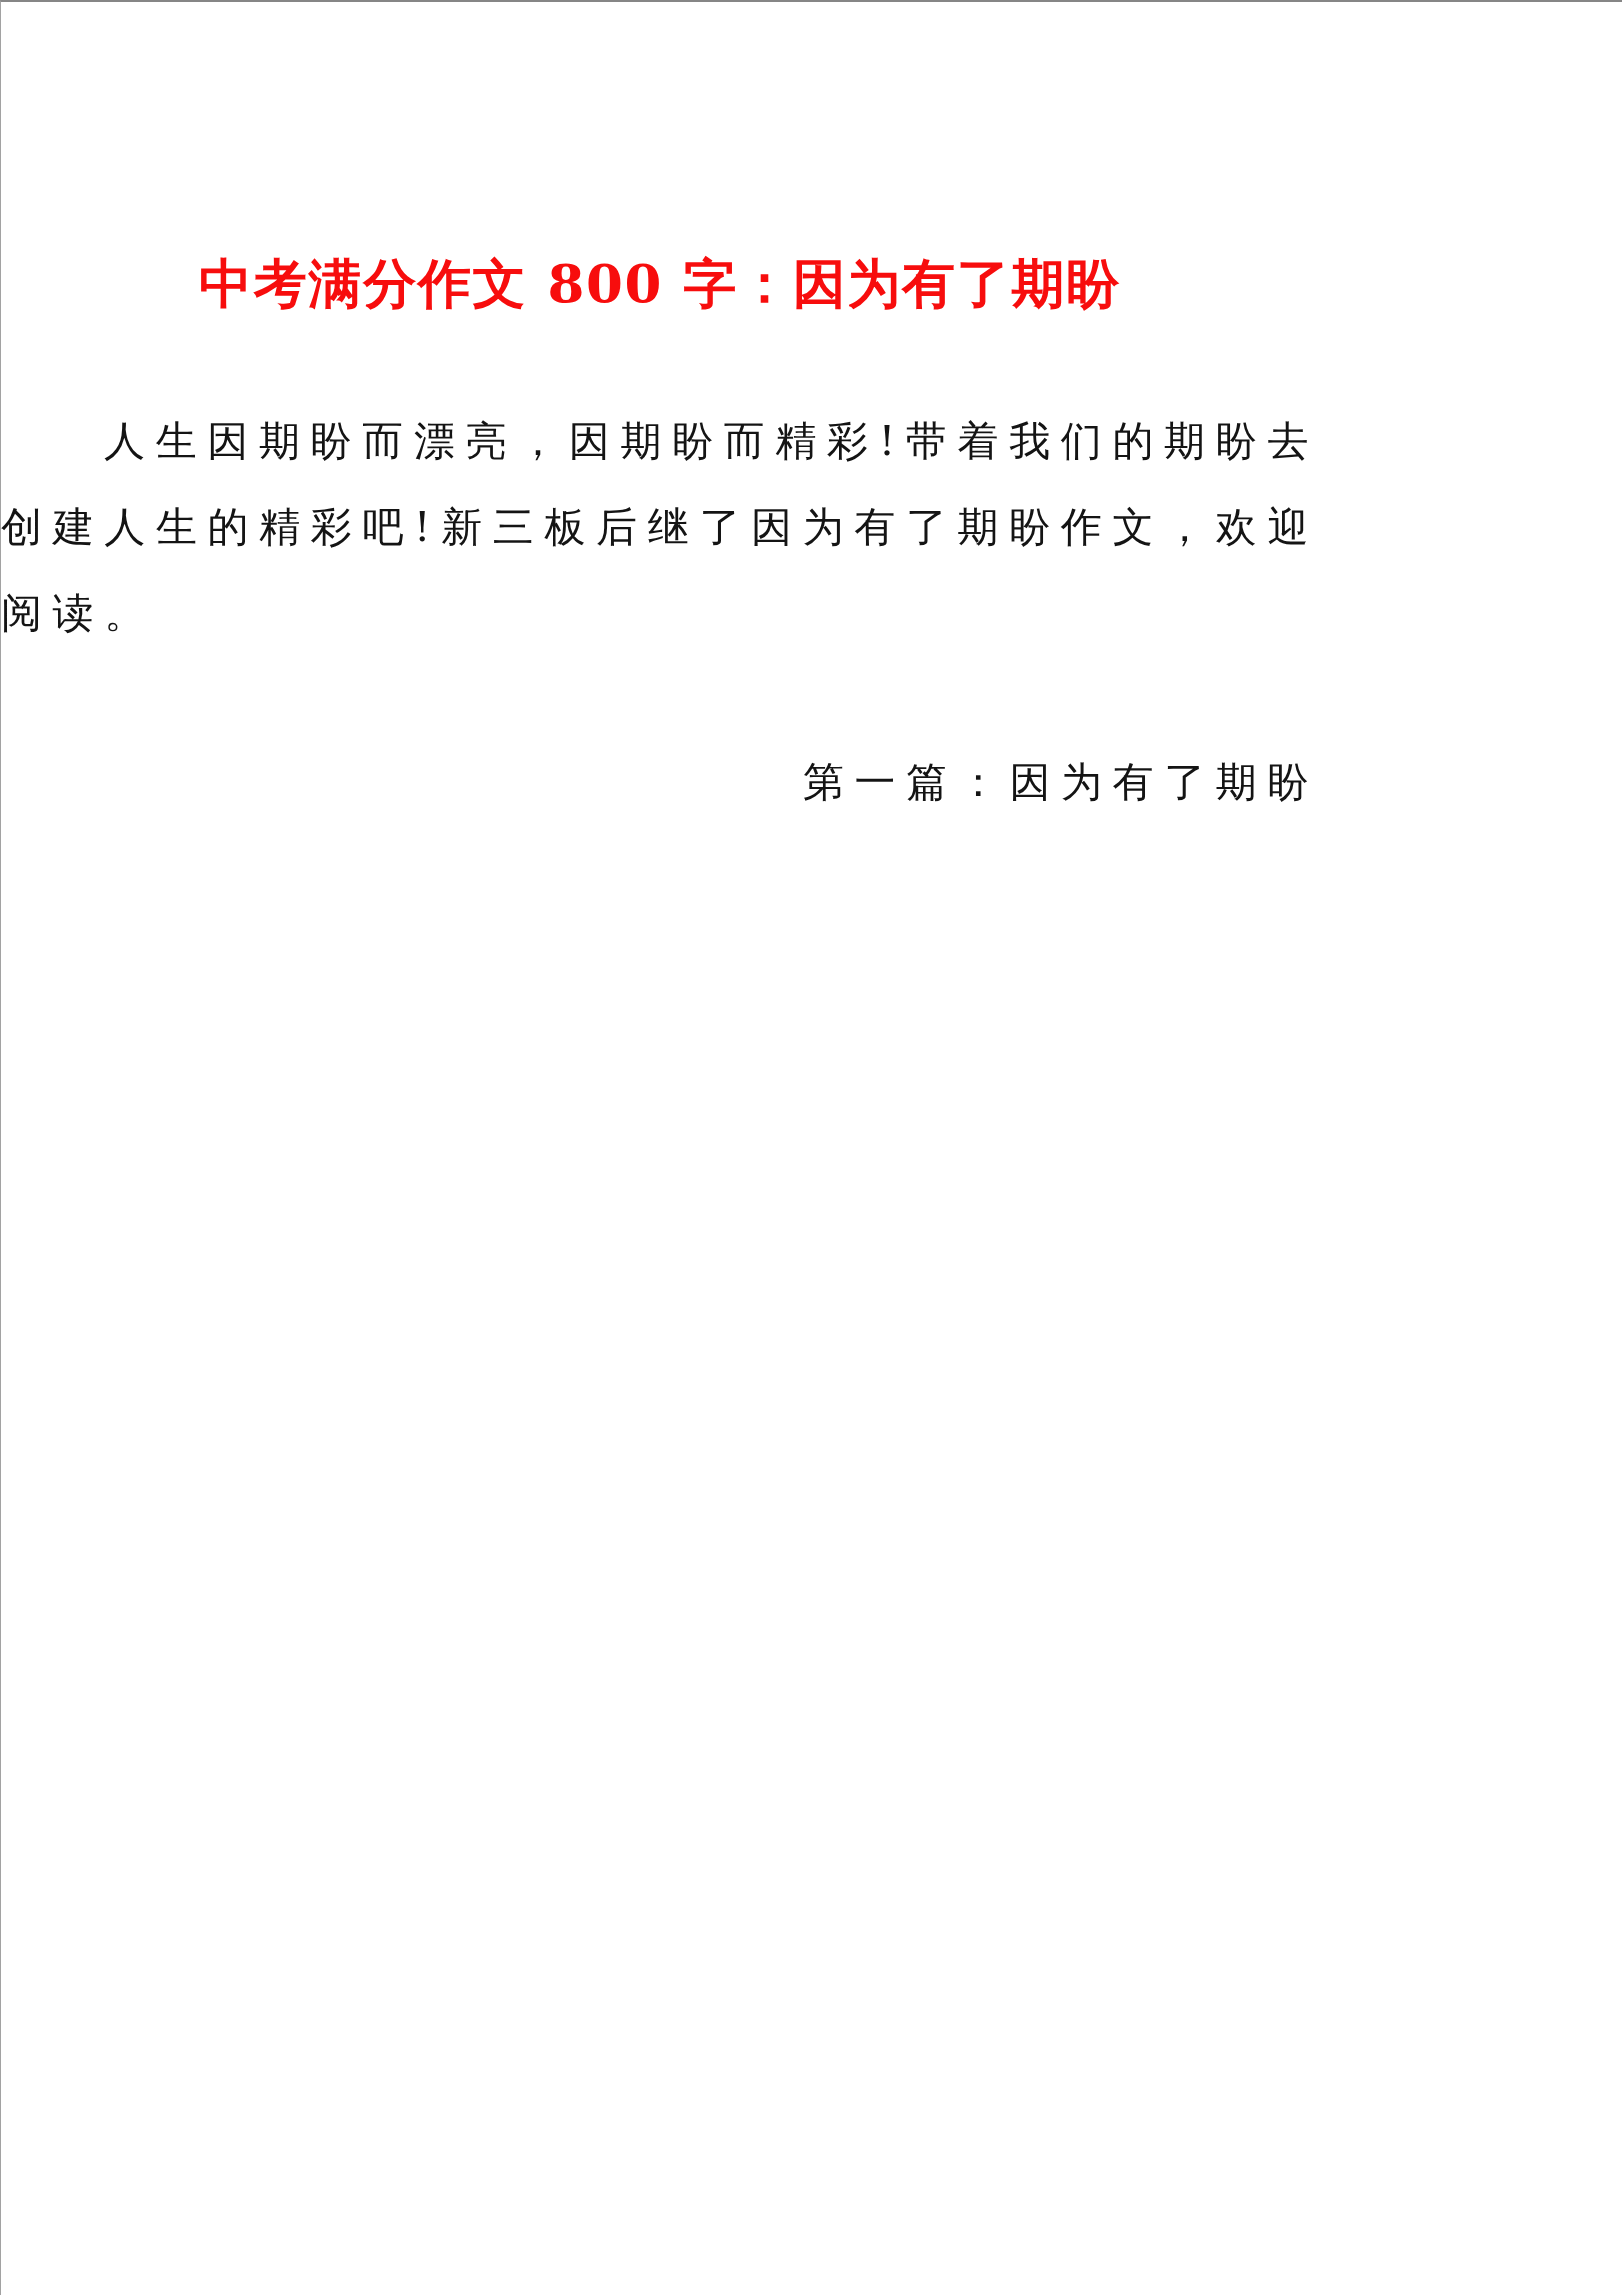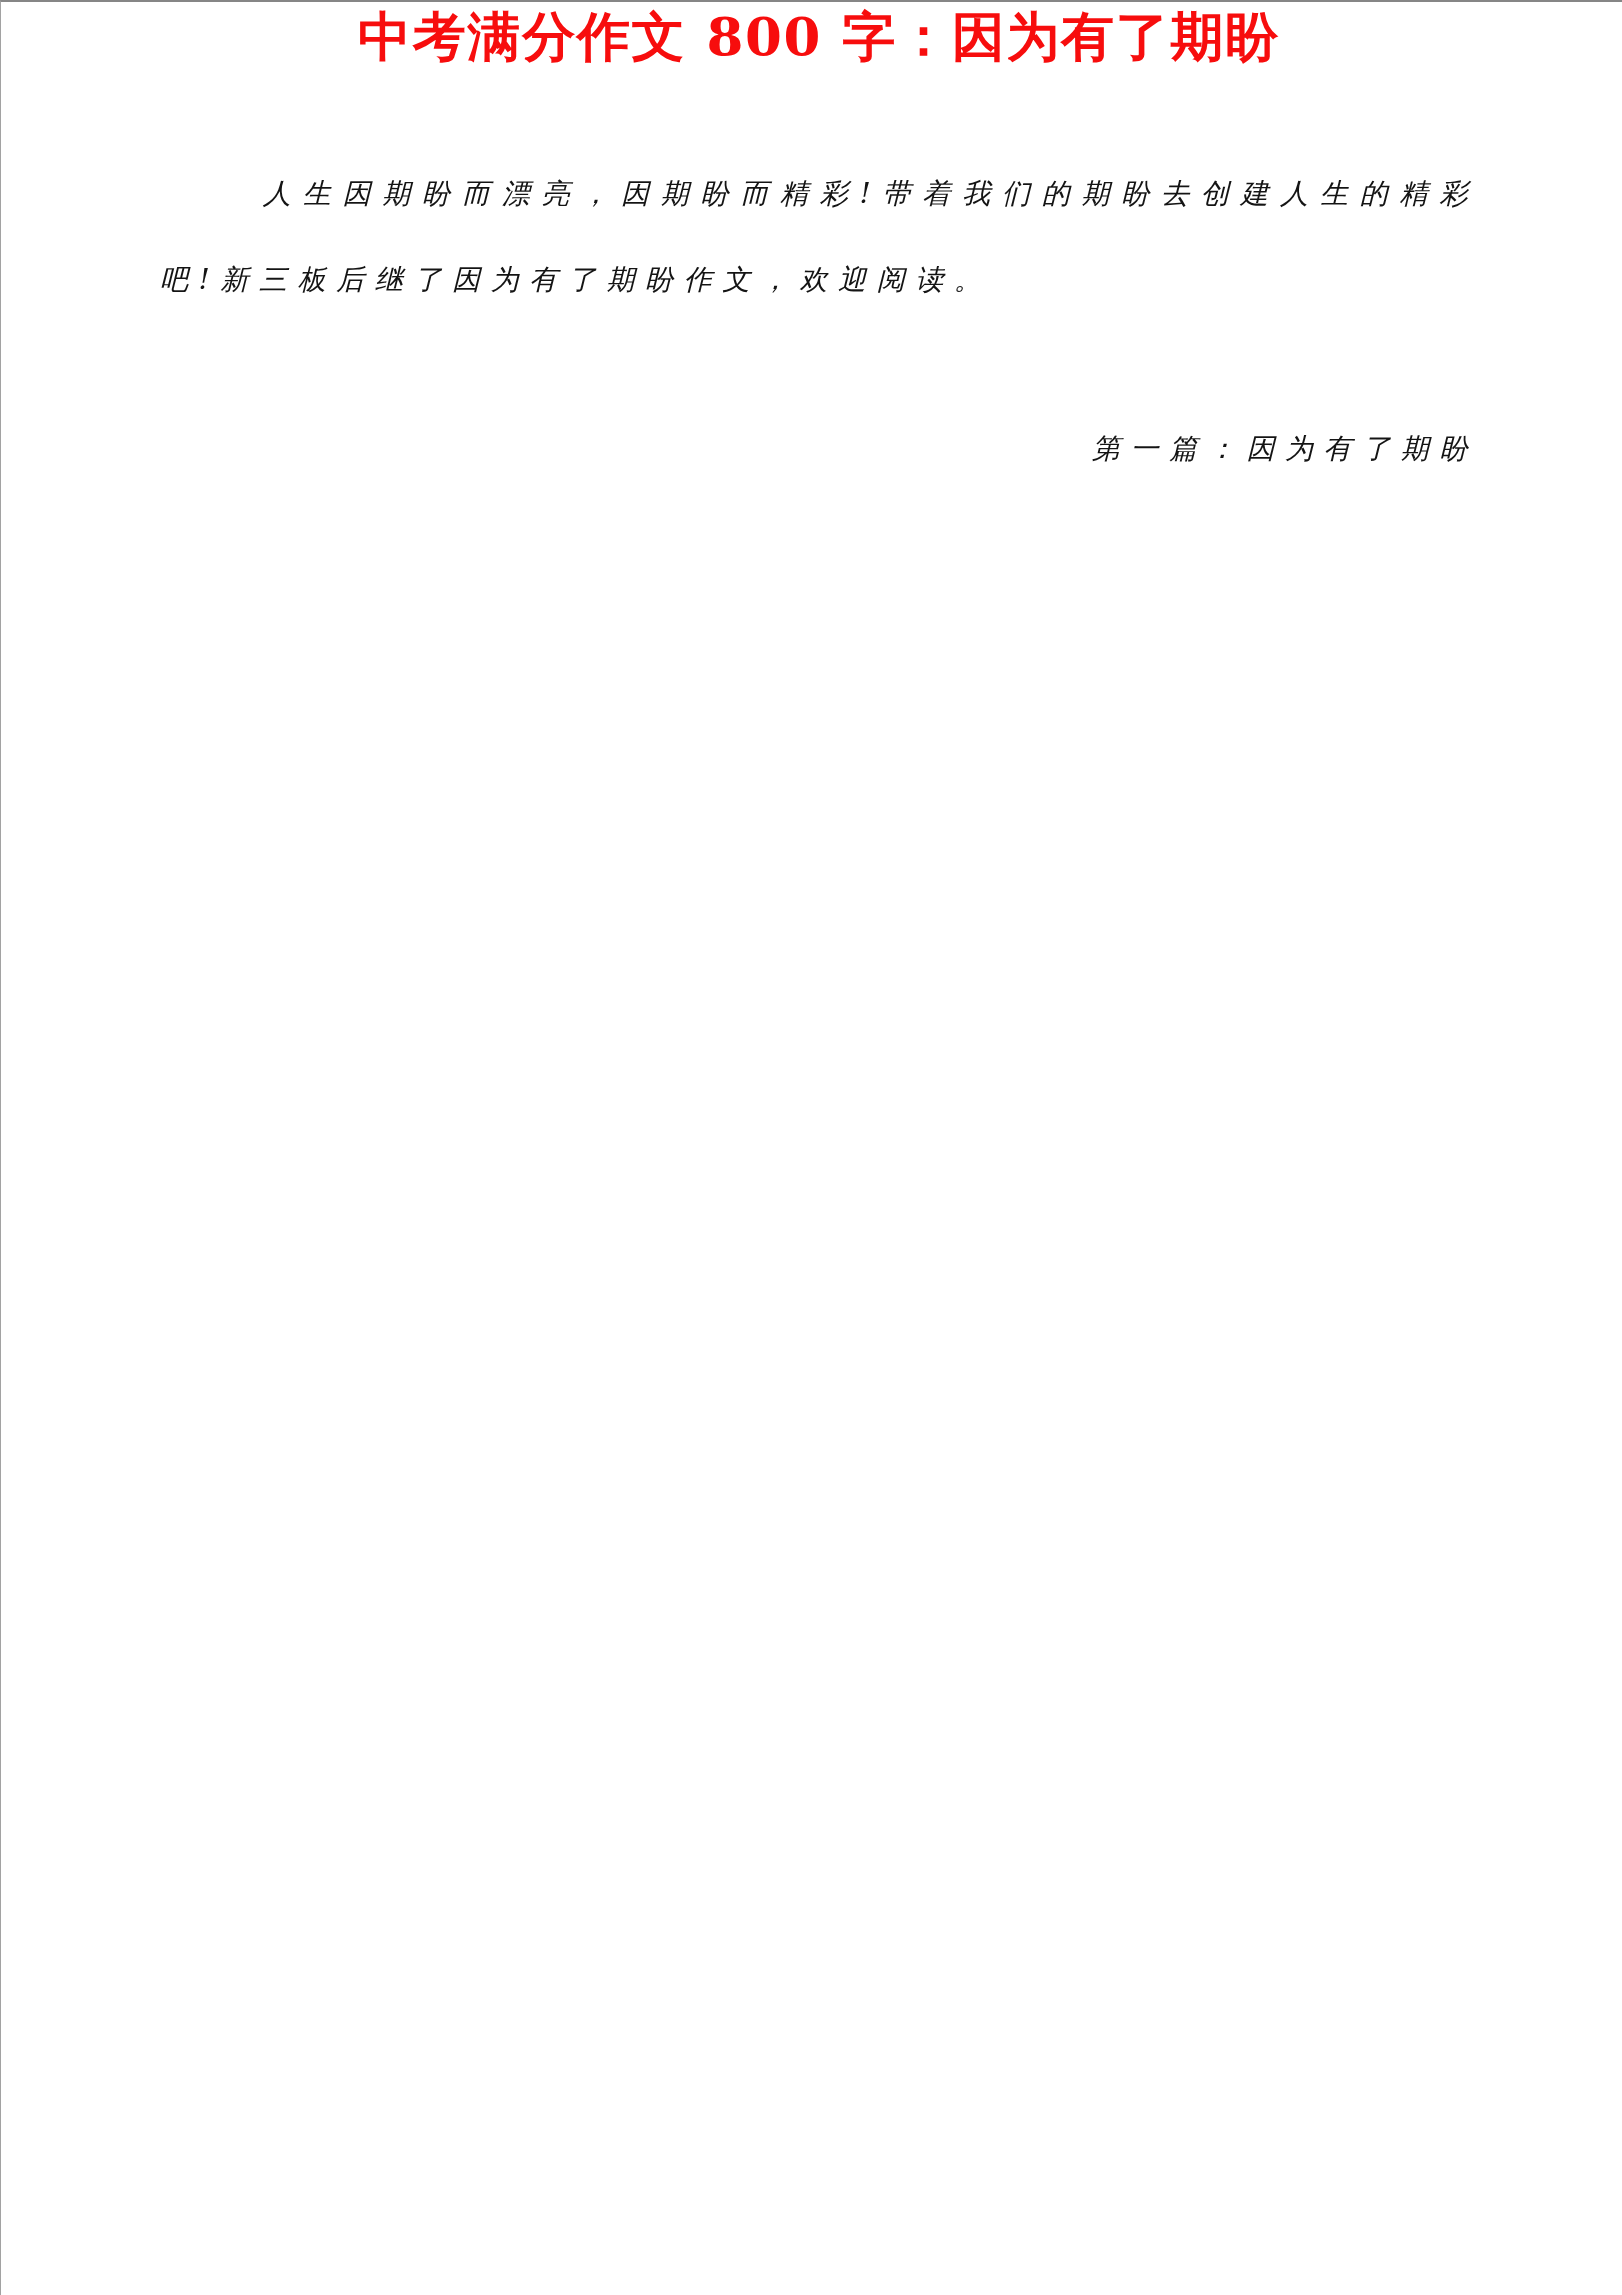--- a/index.html
+++ b/index.html
@@ -12,40 +12,39 @@
     height: 2295px;
     box-sizing: border-box;
     border-top: 2.5px solid #868686;
     border-left: 1.7px solid #a2a2a2;
     font-family: "DejaVu Serif", "Liberation Serif", serif;
     color: #141414;
     overflow: hidden;
   }
   .page {
     width: 1318px;
-    margin-left: 159px;
+    padding-top: 247px;
   }
   .doc-title {
     font-size: 53px;
     line-height: 68px;
     font-weight: bold;
     text-align: center;
     letter-spacing: 1.7px;
     margin: 0 0 81px 0;
   }
   .para {
-    font-size: 28px;
+    font-size: 41px;
     line-height: 86px;
     letter-spacing: 10.6px;
     text-align: justify;
     text-justify: inter-character;
     text-indent: 103px;
     margin: 0 0 83px 0;
     word-break: break-all;
-    font-style: italic;
   }
   .para.heading {
     text-align: right;
   }
 </style>
 </head>
 <body>
 
 <div class="page">
   <h1 class="doc-title" style="color: rgb(247, 13, 13);"><span>中考满分作文 800 字：因为有了期盼</span></h1>

